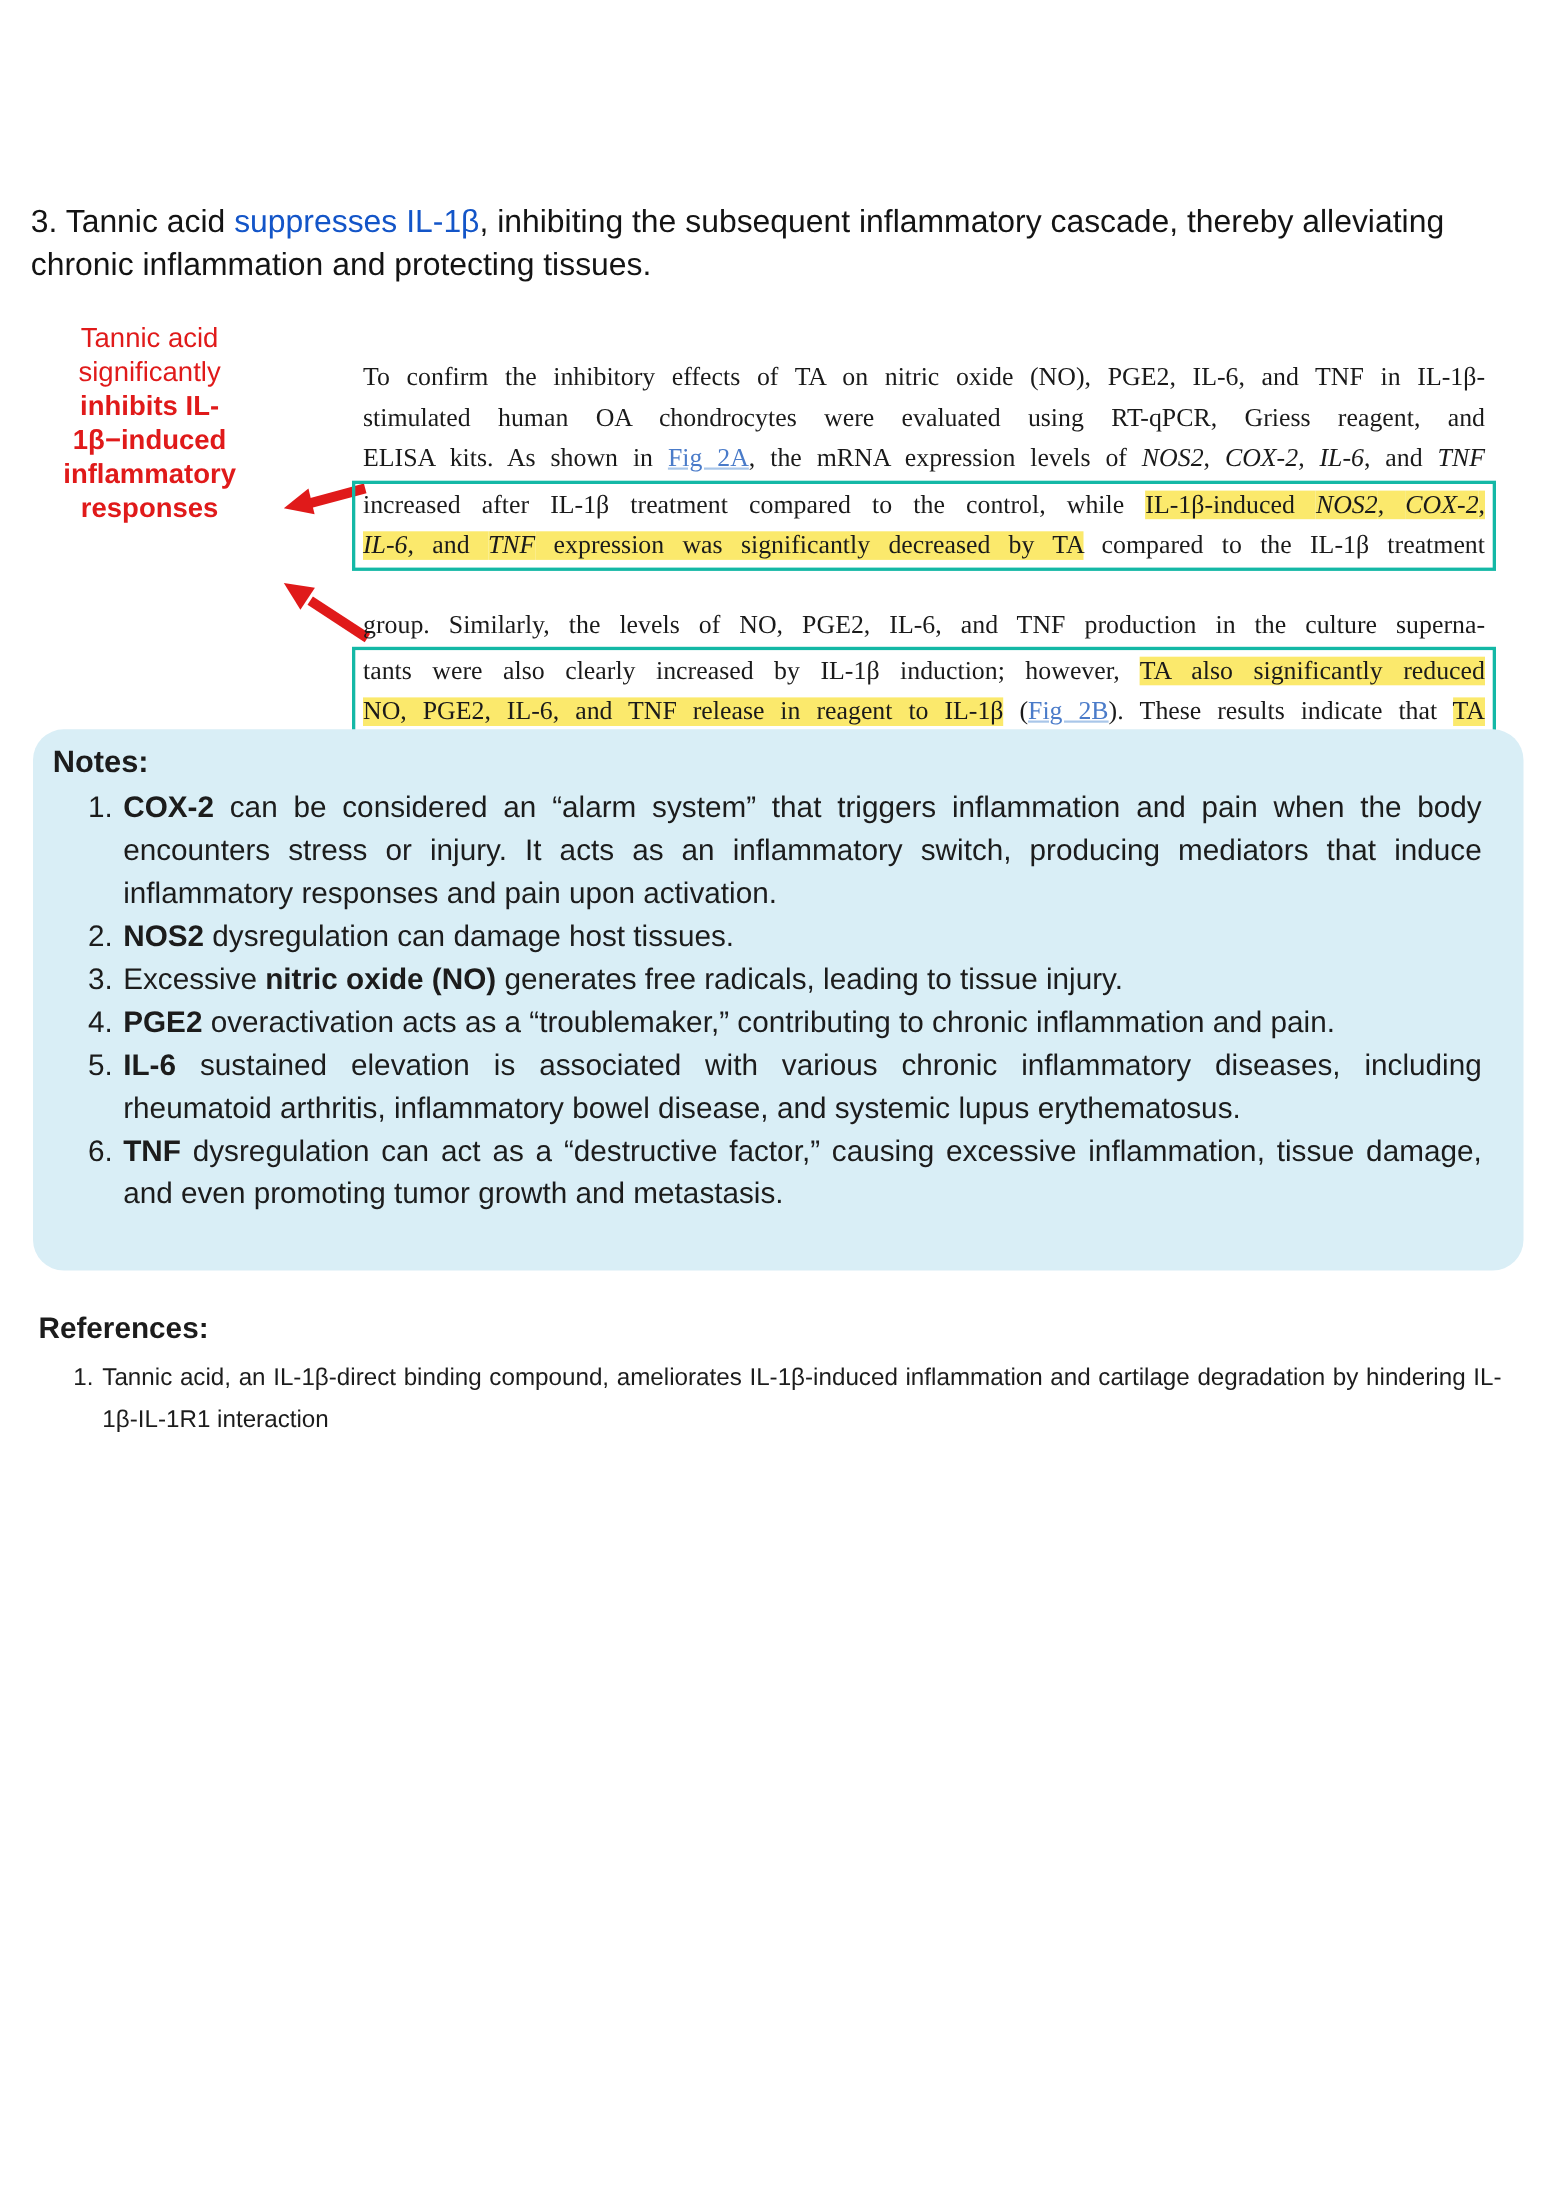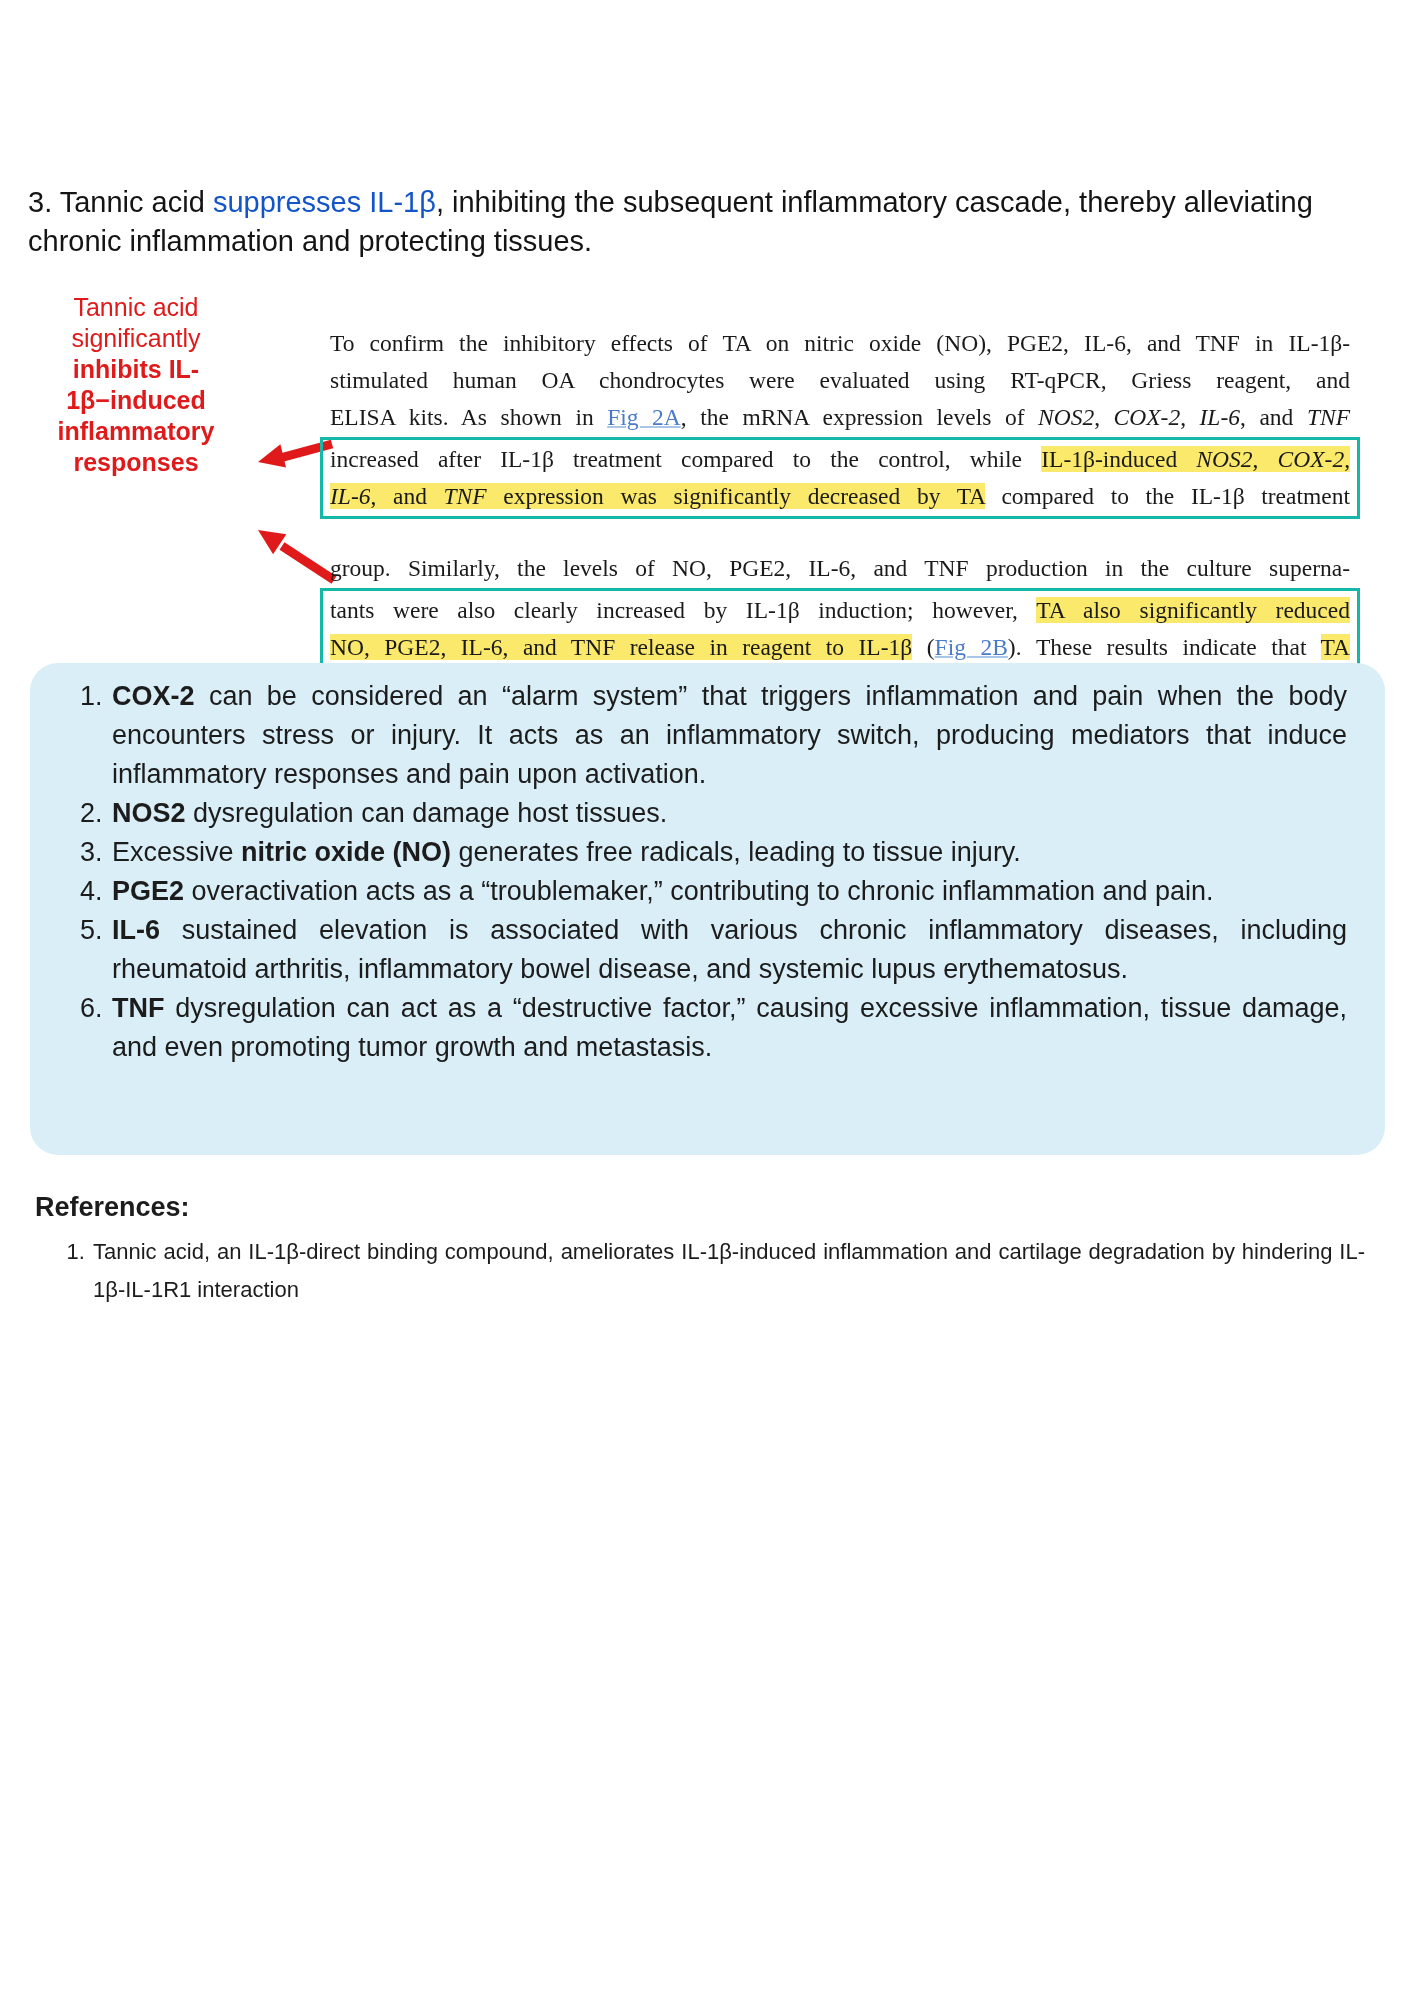--- a/index.html
+++ b/index.html
@@ -144,20 +144,21 @@
       <div class="xgroup boxed">
         <div class="xline"><span>tants were also clearly increased by IL-1β induction; however, </span><span class="hl">TA also significantly reduced</span></div>
         <div class="xline"><span class="hl">NO, PGE2, IL-6, and TNF release in reagent to IL-1β</span><span> (</span><span class="link">Fig 2B</span><span>). These results indicate that </span><span class="hl">TA</span></div>
       </div>
       <div class="xgroup">
         <div class="xline xlast"><span class="hl">inhibited IL-1β-induced inflammatory mediators in human OA chondrocytes.</span></div>
       </div>
     </div>
 
   <div class="notes-box">
+    <div class="notes-label">Notes:</div>
     <ol>
         <li><span class="b">COX-2</span><span> can be considered an “alarm system” that triggers inflammation and pain when the body encounters stress or injury. It acts as an inflammatory switch, producing mediators that induce inflammatory responses and pain upon activation.</span></li>
         <li><span class="b">NOS2</span><span> dysregulation can damage host tissues.</span></li>
         <li><span>Excessive </span><span class="b">nitric oxide (NO)</span><span> generates free radicals, leading to tissue injury.</span></li>
         <li><span class="b">PGE2</span><span> overactivation acts as a “troublemaker,” contributing to chronic inflammation and pain.</span></li>
         <li><span class="b">IL-6</span><span> sustained elevation is associated with various chronic inflammatory diseases, including rheumatoid arthritis, inflammatory bowel disease, and systemic lupus erythematosus.</span></li>
         <li><span class="b">TNF</span><span> dysregulation can act as a “destructive factor,” causing excessive inflammation, tissue damage, and even promoting tumor growth and metastasis.</span></li>
       </ol>
   </div>
 

